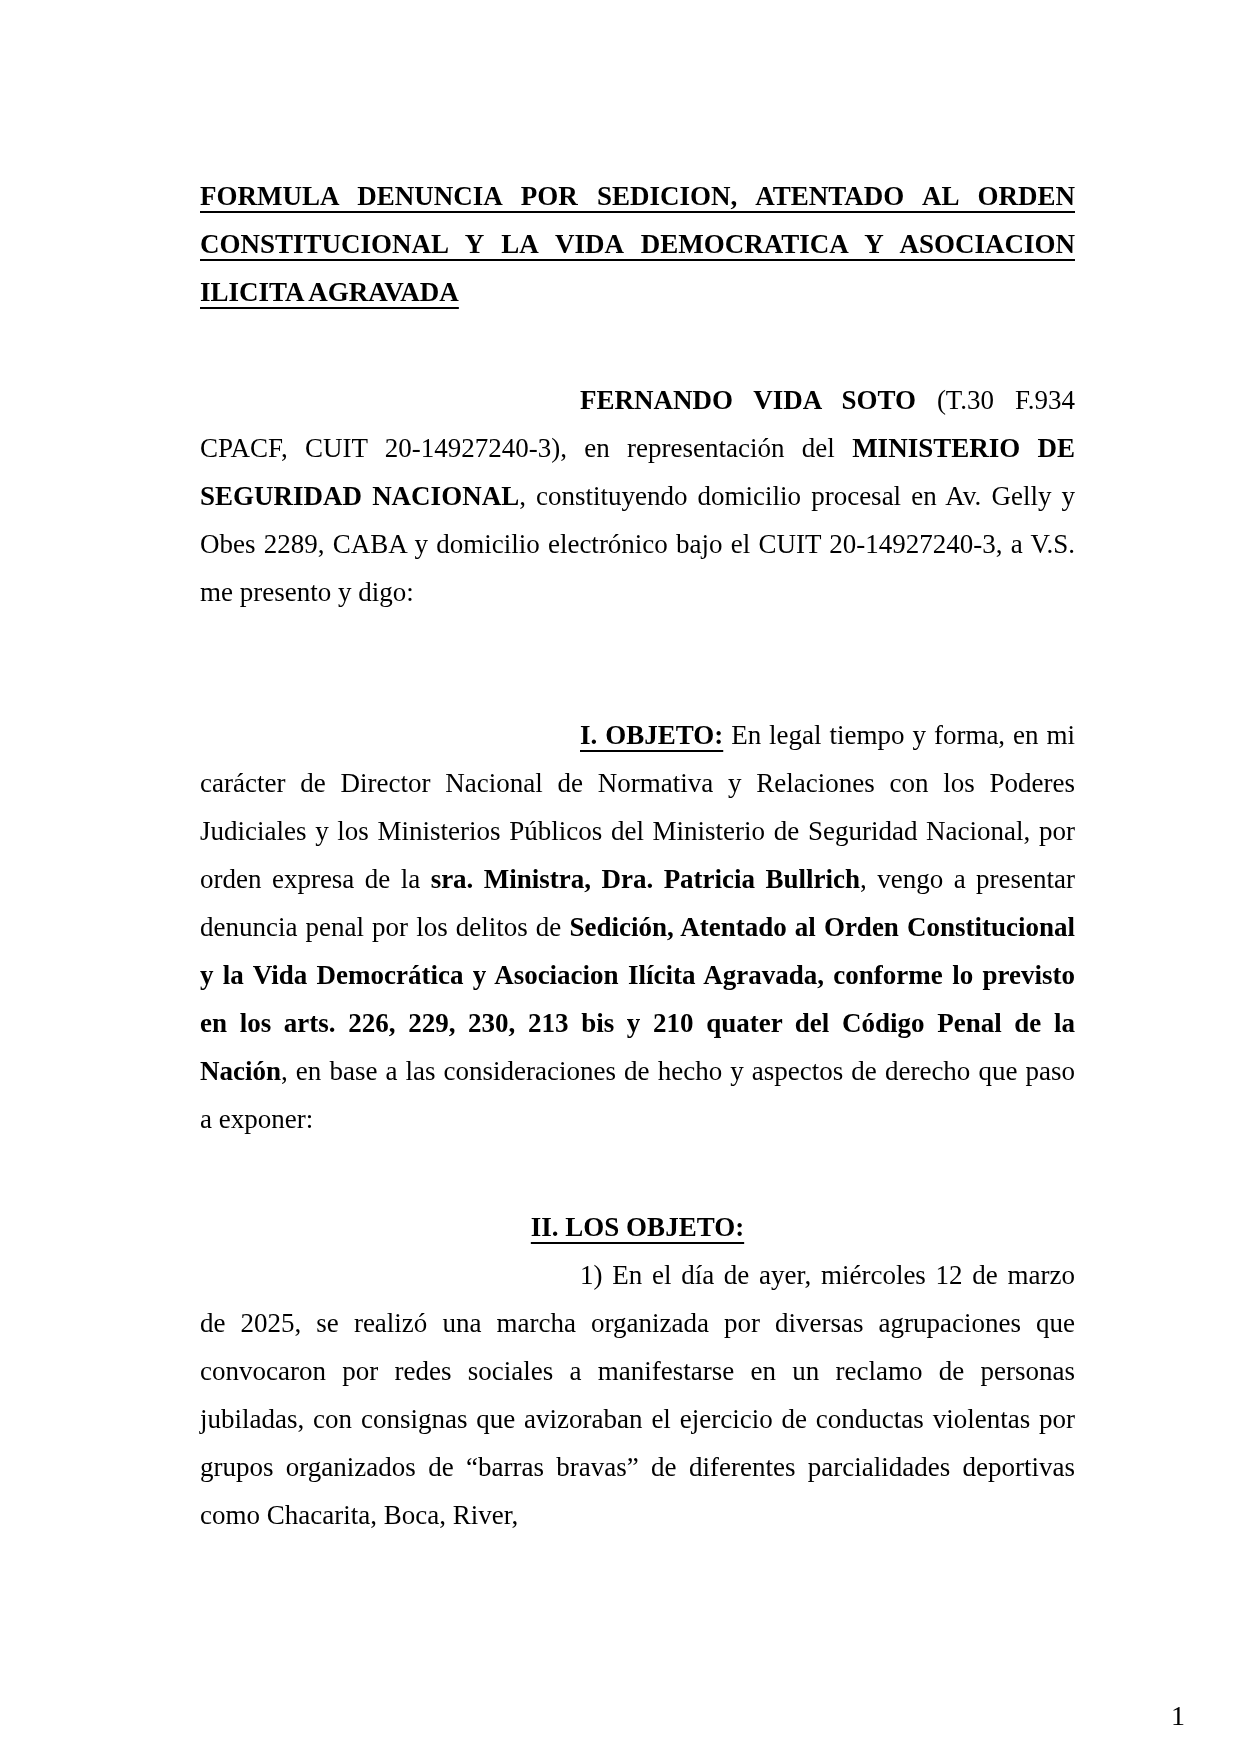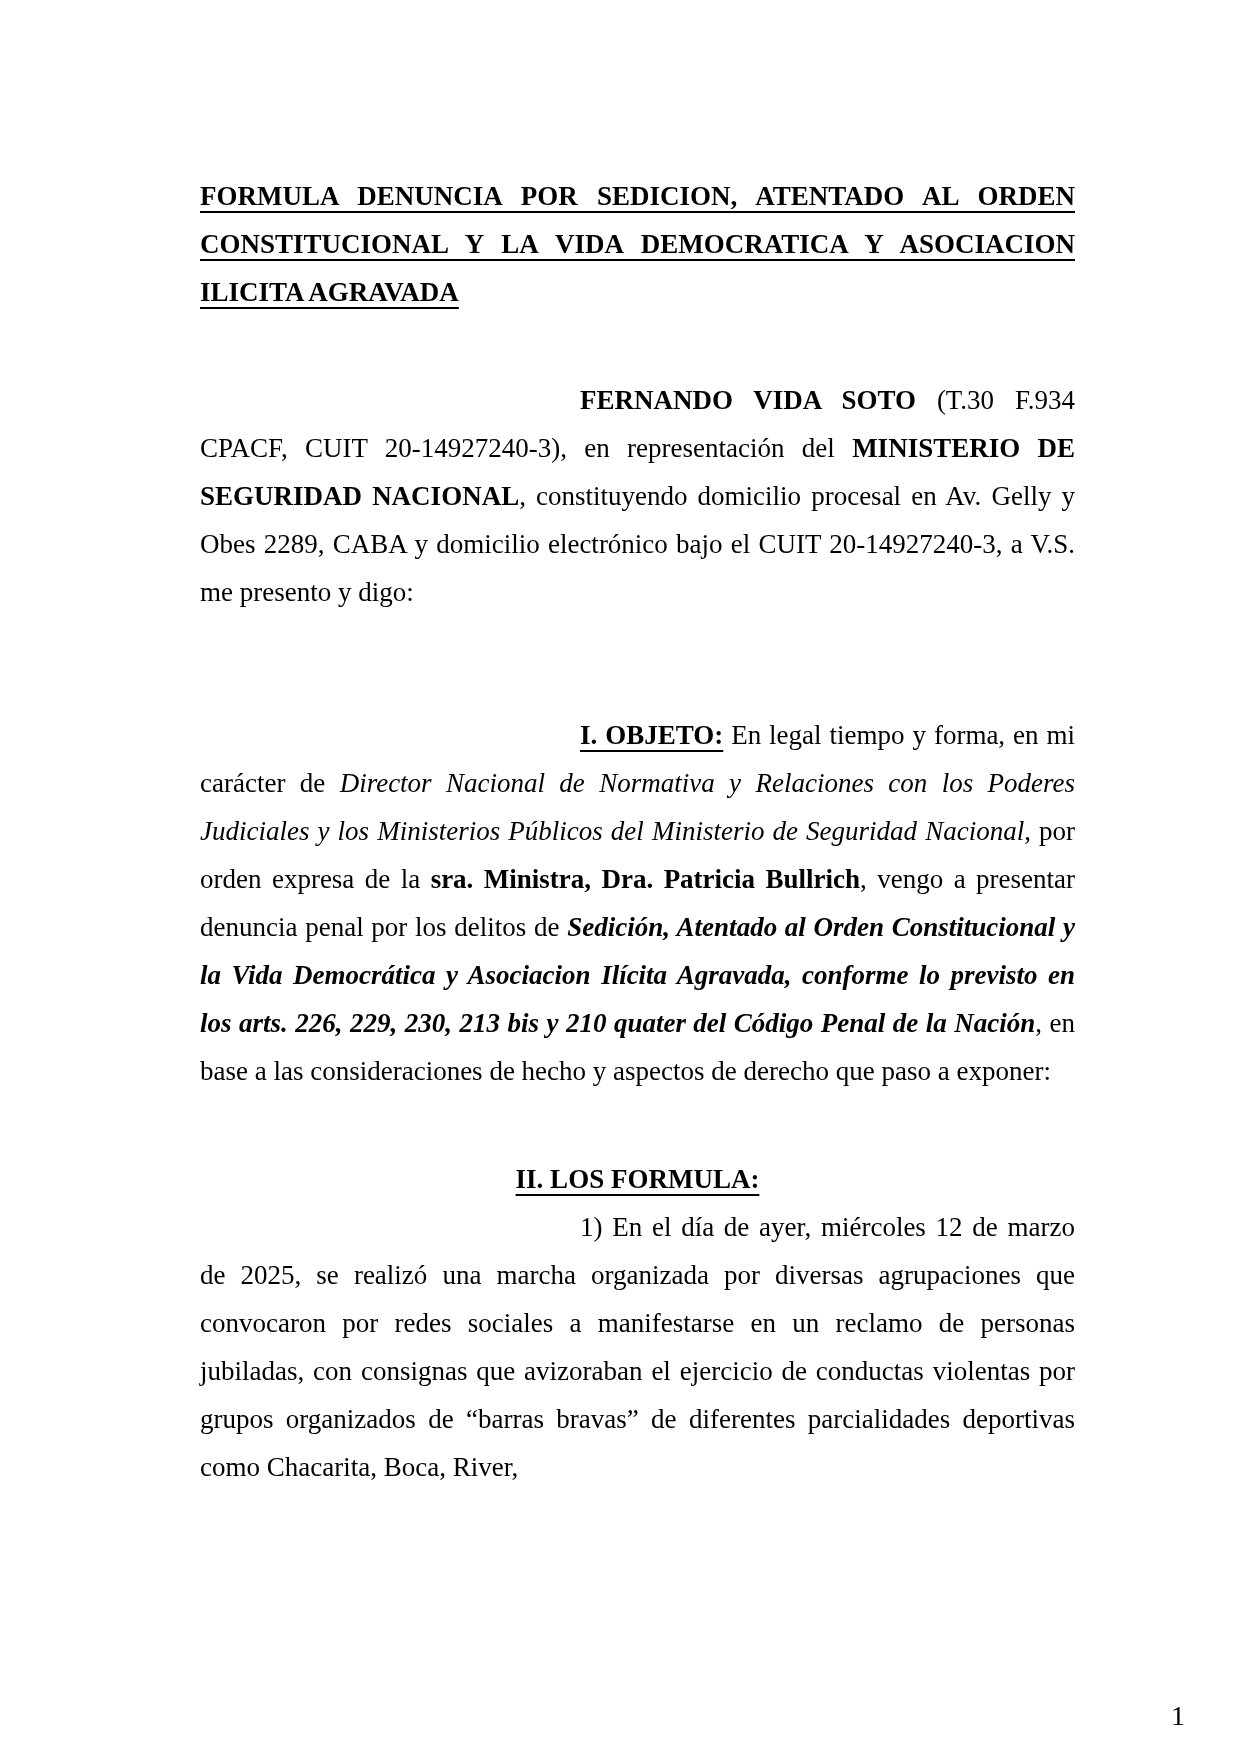--- a/index.html
+++ b/index.html
@@ -30,21 +30,21 @@
   }
   .block {
     text-align: justify;
     margin: 0;
   }
   .block.indent { text-indent: 380px; }
   .block.center { text-align: center; }
   .gap-s { height: 60px; }
   .gap-l { height: 95px; }
   .b { font-weight: bold; }
-  .i { font-style: italic; }
+  .i { }
   .u {
     text-decoration: underline;
     text-decoration-thickness: 2px;
     text-underline-offset: 6px;
   }
   .page-number {
     position: absolute;
     top: 1692px;
     right: 56px;
     font-size: 28px;
@@ -55,17 +55,17 @@
 <body>
 
 <div class="page">
   <div class="content">
       <div class="block title"><span class="b u">FORMULA DENUNCIA POR SEDICION, ATENTADO AL ORDEN CONSTITUCIONAL Y LA VIDA DEMOCRATICA Y ASOCIACION ILICITA AGRAVADA</span></div>
       <div class="block gap-s"></div>
       <div class="block indent"><span class="b">FERNANDO VIDA SOTO</span><span> (T.30 F.934 CPACF, CUIT 20-14927240-3), en representación del </span><span class="b">MINISTERIO DE SEGURIDAD NACIONAL</span><span>, constituyendo domicilio procesal en Av. Gelly y Obes 2289, CABA y domicilio electrónico bajo el CUIT 20-14927240-3, a V.S. me presento y digo:</span></div>
       <div class="block gap-l"></div>
       <div class="block indent"><span class="b u">I. OBJETO:</span><span> En legal tiempo y forma, en mi carácter de </span><span class="i">Director Nacional de Normativa y Relaciones con los Poderes Judiciales y los Ministerios Públicos del Ministerio de Seguridad Nacional</span><span>, por orden expresa de la </span><span class="b">sra. Ministra, Dra. Patricia Bullrich</span><span>, vengo a presentar denuncia penal por los delitos de </span><span class="b i">Sedición, Atentado al Orden Constitucional y la Vida Democrática y Asociacion Ilícita Agravada, conforme lo previsto en los arts. 226, 229, 230, 213 bis y 210 quater del Código Penal de la Nación</span><span>, en base a las consideraciones de hecho y aspectos de derecho que paso a exponer:</span></div>
       <div class="block gap-s"></div>
-      <div class="block center"><span class="b u">II. LOS FORMULA:</span></div>
+      <div class="block center"><span class="b u">II. LOS OBJETO:</span></div>
       <div class="block indent"><span>1) En el día de ayer, miércoles 12 de marzo de 2025, se realizó una marcha organizada por diversas agrupaciones que convocaron por redes sociales a manifestarse en un reclamo de personas jubiladas, con consignas que avizoraban el ejercicio de conductas violentas por grupos organizados de “barras bravas” de diferentes parcialidades deportivas como Chacarita, Boca, River,</span></div>
     </div>
   <div class="page-number">1</div>
 </div>
 
 </body></html>

